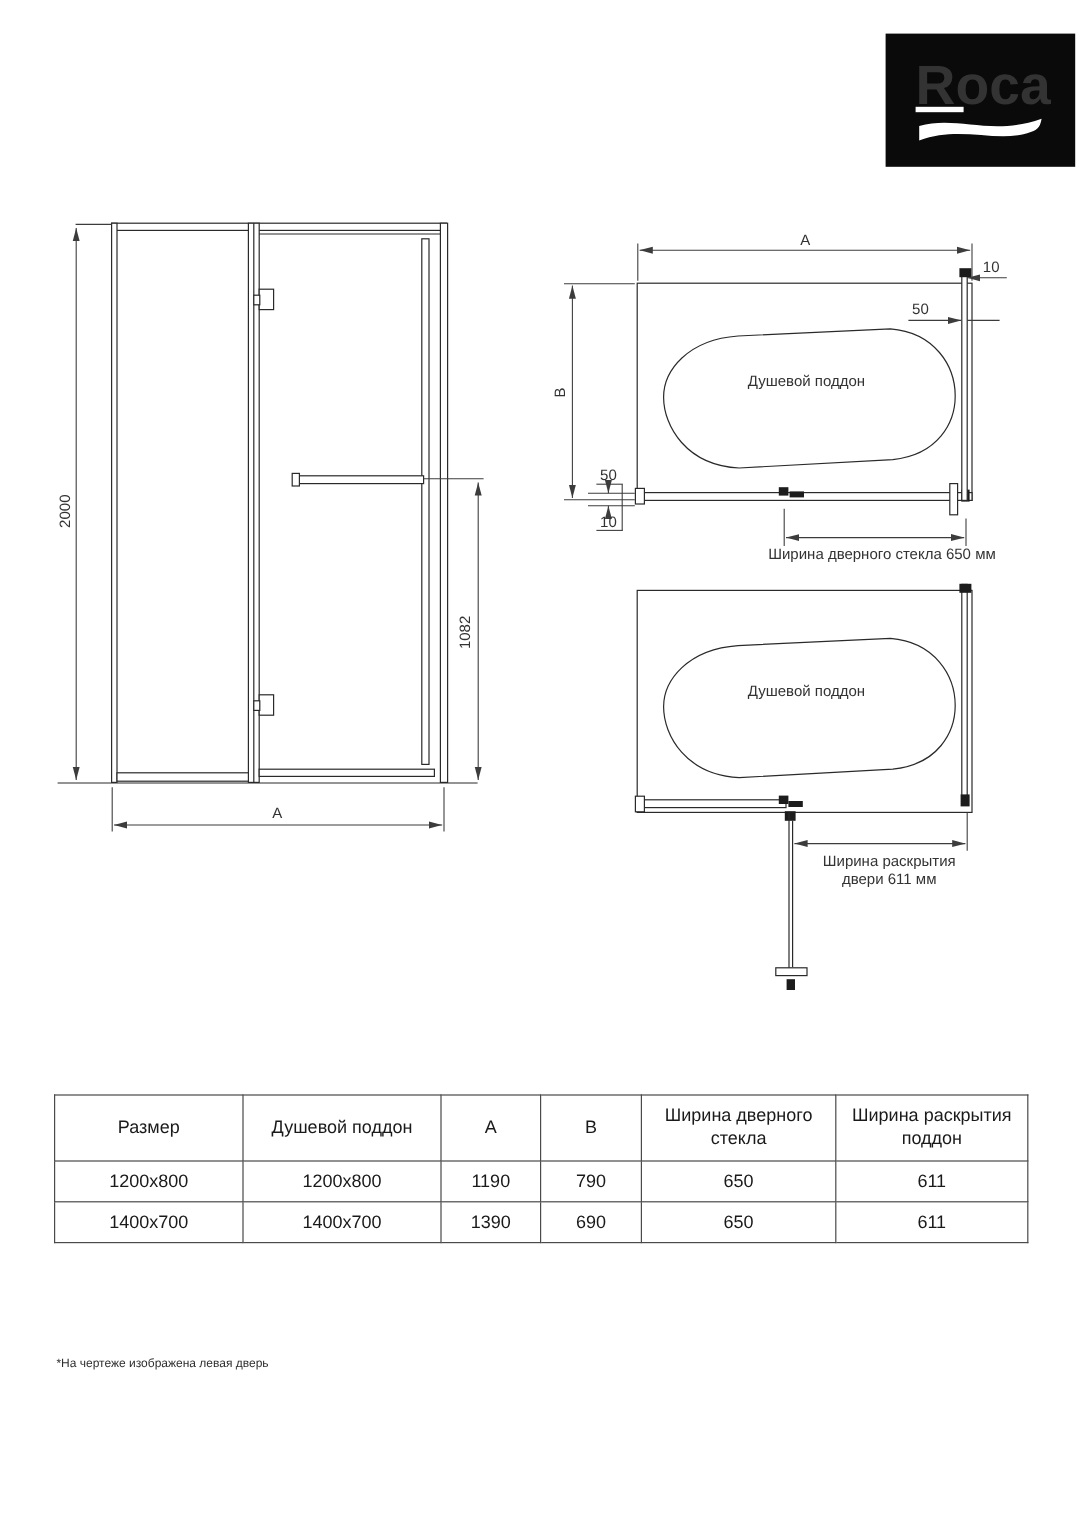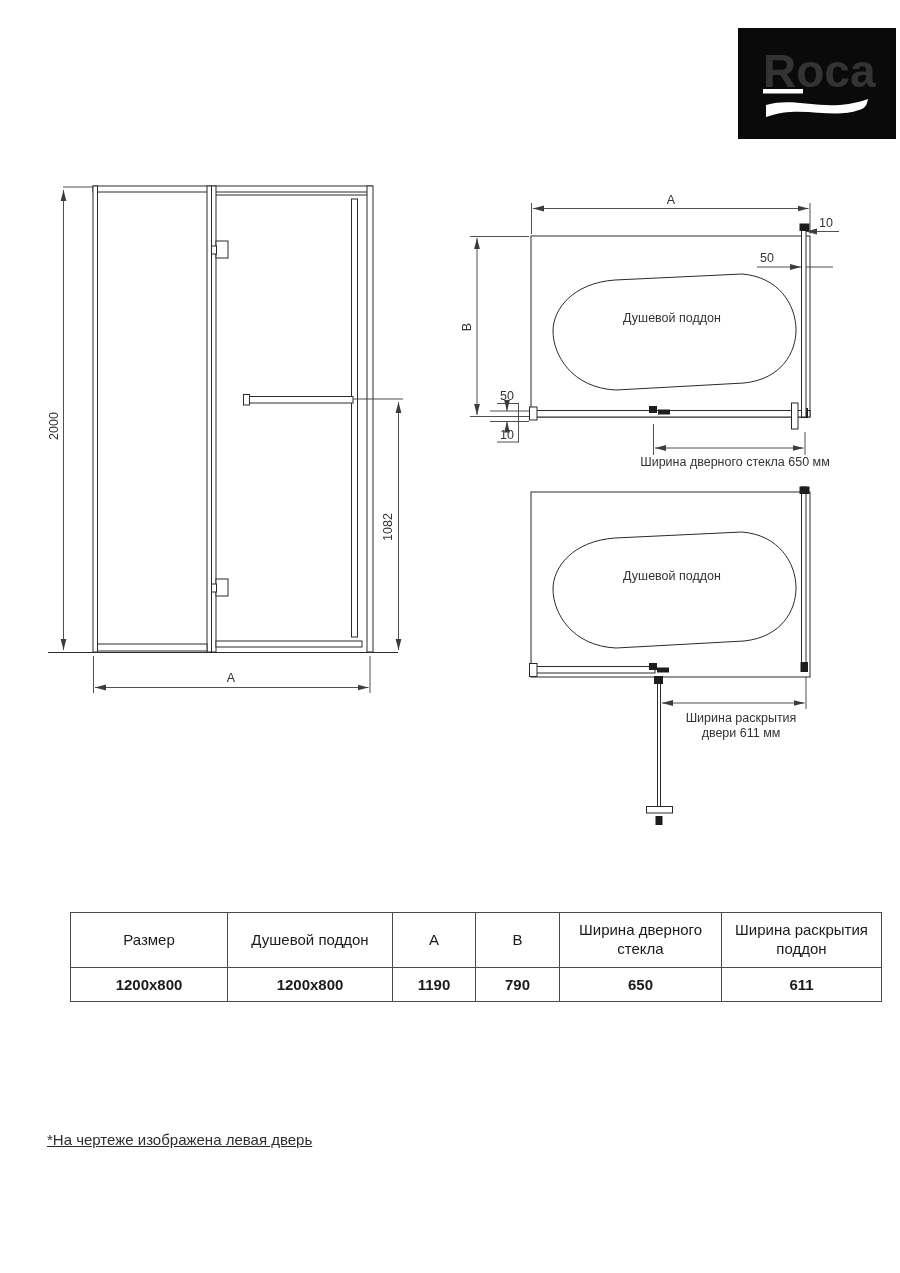--- a/index.html
+++ b/index.html
@@ -8,27 +8,27 @@
     font-family:"Liberation Sans", sans-serif; color:#1a1a1a; overflow:hidden;
   }
   svg text { font-family:"Liberation Sans", sans-serif; fill:#333; }
   .ln  { stroke:#2a2a2a; stroke-width:1; fill:none; }
   .fw  { fill:#ffffff; stroke:#2a2a2a; stroke-width:1; }
   .fb  { fill:#1c1c1c; stroke:none; }
   .dim { stroke:#3c3c3c; stroke-width:0.9; fill:none; }
   .dl  { font-size:12.5px; }
   .nt  { font-size:12.5px; }
 
-  #spec-table-wrap { position:absolute; left:45px; top:912px;margin-left:25px; }
+  #spec-table-wrap { position:absolute; left:45px; top:912px; }
   table.spec { border-collapse:collapse; table-layout:fixed; width:811px; font-size:15px; color:#1a1a1a; }
   table.spec th, table.spec td { border:1px solid #4a4a4a; text-align:center; vertical-align:middle; font-weight:normal; padding:2px 4px; }
   table.spec th { height:50px; line-height:1.25; }
-  table.spec td { height:29px;font-weight:bold; }
+  table.spec td { height:29px; }
 
-  #footnote { position:absolute; left:47px; top:1131px; font-size:15px; color:#2e2e2e;text-decoration:underline; }
+  #footnote { position:absolute; left:47px; top:1131px; font-size:10px; color:#2e2e2e; }
 </style>
 </head>
 <body>
 
 <div id="page">
 
   <svg width="900" height="900" viewBox="0 0 900 900">
     <defs>
       <marker id="arr" markerUnits="userSpaceOnUse" markerWidth="11" markerHeight="7" refX="11" refY="3.5" orient="auto-start-reverse">
         <path d="M0,0.6 L11,3.5 L0,6.4 Z" fill="#3c3c3c"></path>
@@ -173,18 +173,26 @@
       </thead>
       <tbody>
           <tr>
             <td>1200x800</td>
             <td>1200x800</td>
             <td>1190</td>
             <td>790</td>
             <td>650</td>
             <td>611</td>
           </tr>
+          <tr>
+            <td>1400x700</td>
+            <td>1400x700</td>
+            <td>1390</td>
+            <td>690</td>
+            <td>650</td>
+            <td>611</td>
+          </tr>
         </tbody>
     </table>
   </div>
 
   <div id="footnote">*На чертеже изображена левая дверь</div>
 </div>
 
 </body></html>

